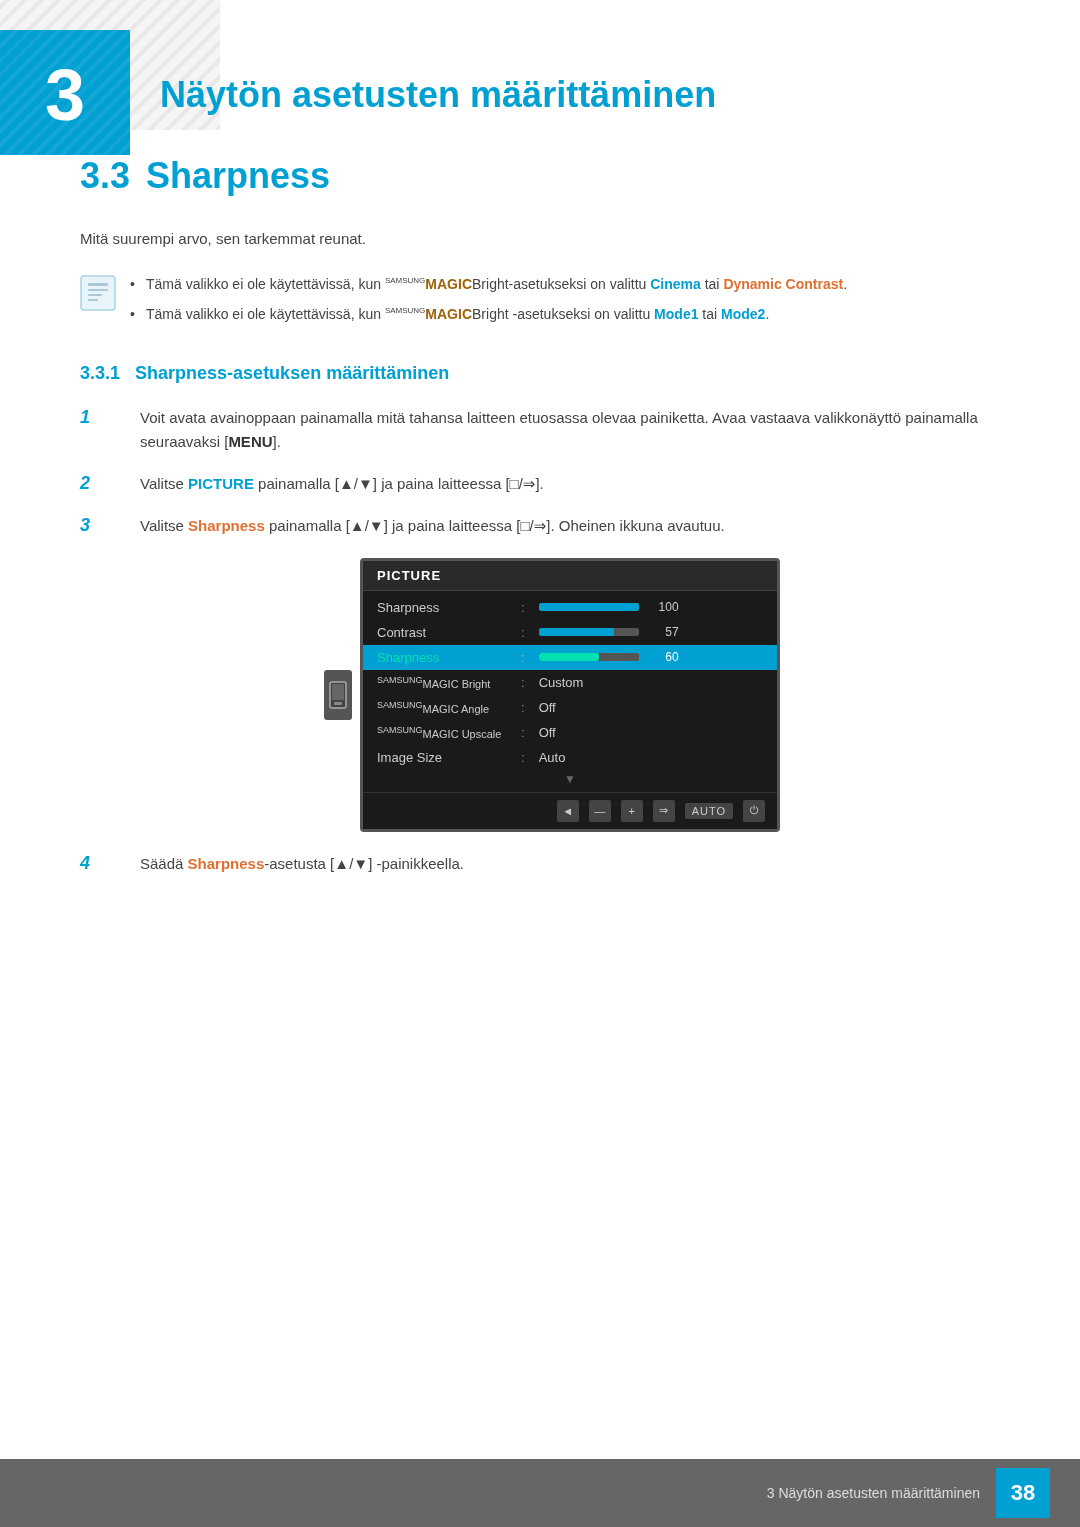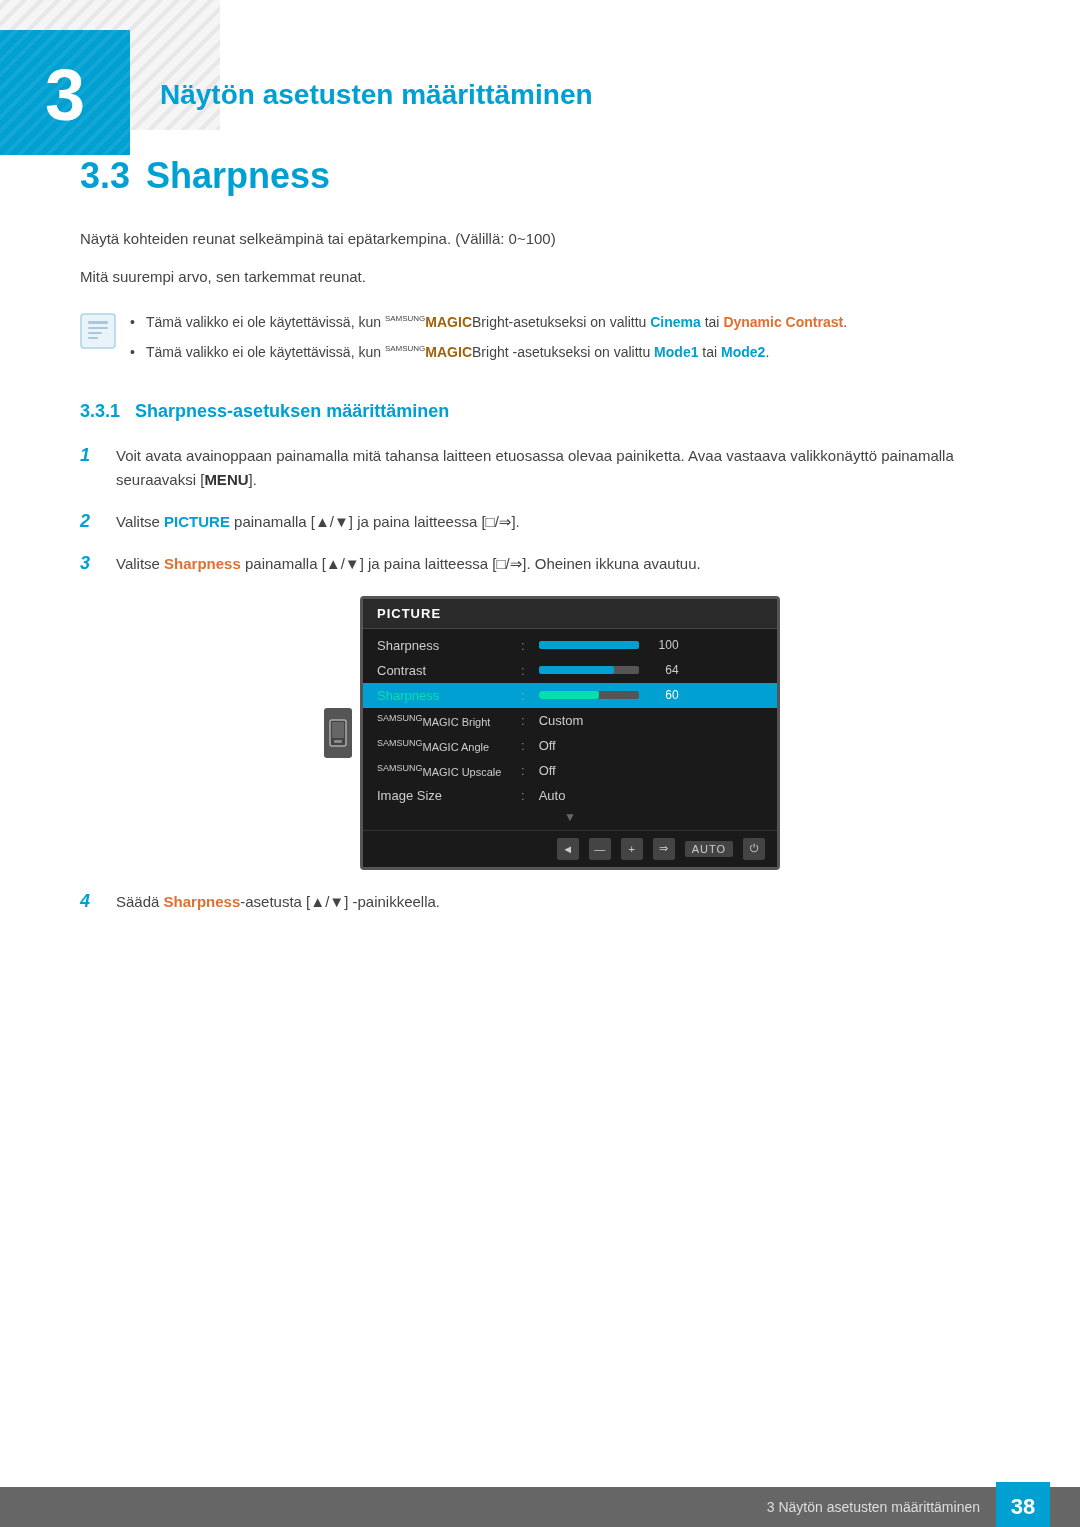--- a/index.html
+++ b/index.html
@@ -40,21 +40,21 @@
       top: 0; left: 0; right: 0; bottom: 0;
       background: repeating-linear-gradient(
         -45deg,
         rgba(255,255,255,0.08) 0px,
         rgba(255,255,255,0.08) 4px,
         transparent 4px,
         transparent 10px
       );
     }
     .chapter-title {
-      font-size: 28px;
+      font-size: 36px;
       font-weight: bold;
       color: #00a0d2;
     }
 
     
     .content {
       padding: 0 80px 0 80px;
     }
 
     
@@ -142,20 +142,21 @@
       color: #00a0d2;
       min-width: 22px;
       font-weight: bold;
       margin-top: 1px;
     }
     .step-text {
       font-size: 15px;
       color: #444;
       line-height: 1.6;
       flex: 1;
+      margin-left: 24px;
     }
     .step-text .bold-blue {
       font-weight: bold;
       color: #00a0d2;
     }
     .step-text .bold-black {
       font-weight: bold;
       color: #333;
     }
     .step-text .bold-orange {
@@ -288,21 +289,21 @@
       justify-content: center;
       font-size: 16px;
     }
 
     
     .page-footer {
       position: absolute;
       bottom: 0;
       left: 0;
       right: 0;
-      height: 40px;
+      height: 68px;
       background: #666;
       display: flex;
       align-items: center;
       justify-content: flex-end;
       padding: 0 30px;
       gap: 0;
     }
     .footer-text {
       color: #ddd;
       font-size: 14px;
@@ -356,21 +357,20 @@
     <h1 class="chapter-title">Näytön asetusten määrittäminen</h1>
   </div>
 </div>
 
 <div class="content">
 
   <div class="section-number">
     <span>3.3</span><span>Sharpness</span>
   </div>
 
-  <p class="desc-text">Näytä kohteiden reunat selkeämpinä tai epätarkempina. (Välillä: 0~100)</p>
   <p class="desc-text">Mitä suurempi arvo, sen tarkemmat reunat.</p>
 
   <div class="note-box">
 
     <svg class="note-icon" viewBox="0 0 36 36" fill="none" xmlns="http://www.w3.org/2000/svg">
       <rect x="1" y="1" width="34" height="34" rx="3" fill="#e8f4fa" stroke="#aad4e8" stroke-width="1.5"></rect>
       <rect x="8" y="8" width="20" height="3" rx="1" fill="#aac8d8"></rect>
       <rect x="8" y="14" width="20" height="2" rx="1" fill="#aac8d8"></rect>
       <rect x="8" y="19" width="14" height="2" rx="1" fill="#aac8d8"></rect>
       <rect x="8" y="24" width="10" height="2" rx="1" fill="#aac8d8"></rect>
@@ -441,21 +441,21 @@
             </span>
           </div>
 
           <div class="menu-row">
             <span class="menu-label">Contrast</span>
             <span class="colon">:</span>
             <span class="menu-value">
               <div class="bar-container">
                 <div class="bar-fill blue" style="width:75%"></div>
               </div>
-              <span class="bar-num">64</span>
+              <span class="bar-num">57</span>
             </span>
           </div>
 
           <div class="menu-row active">
             <span class="menu-label active">Sharpness</span>
             <span class="colon" style="color:#aaa;">:</span>
             <span class="menu-value active">
               <div class="bar-container">
                 <div class="bar-fill teal" style="width:60%"></div>
               </div>

